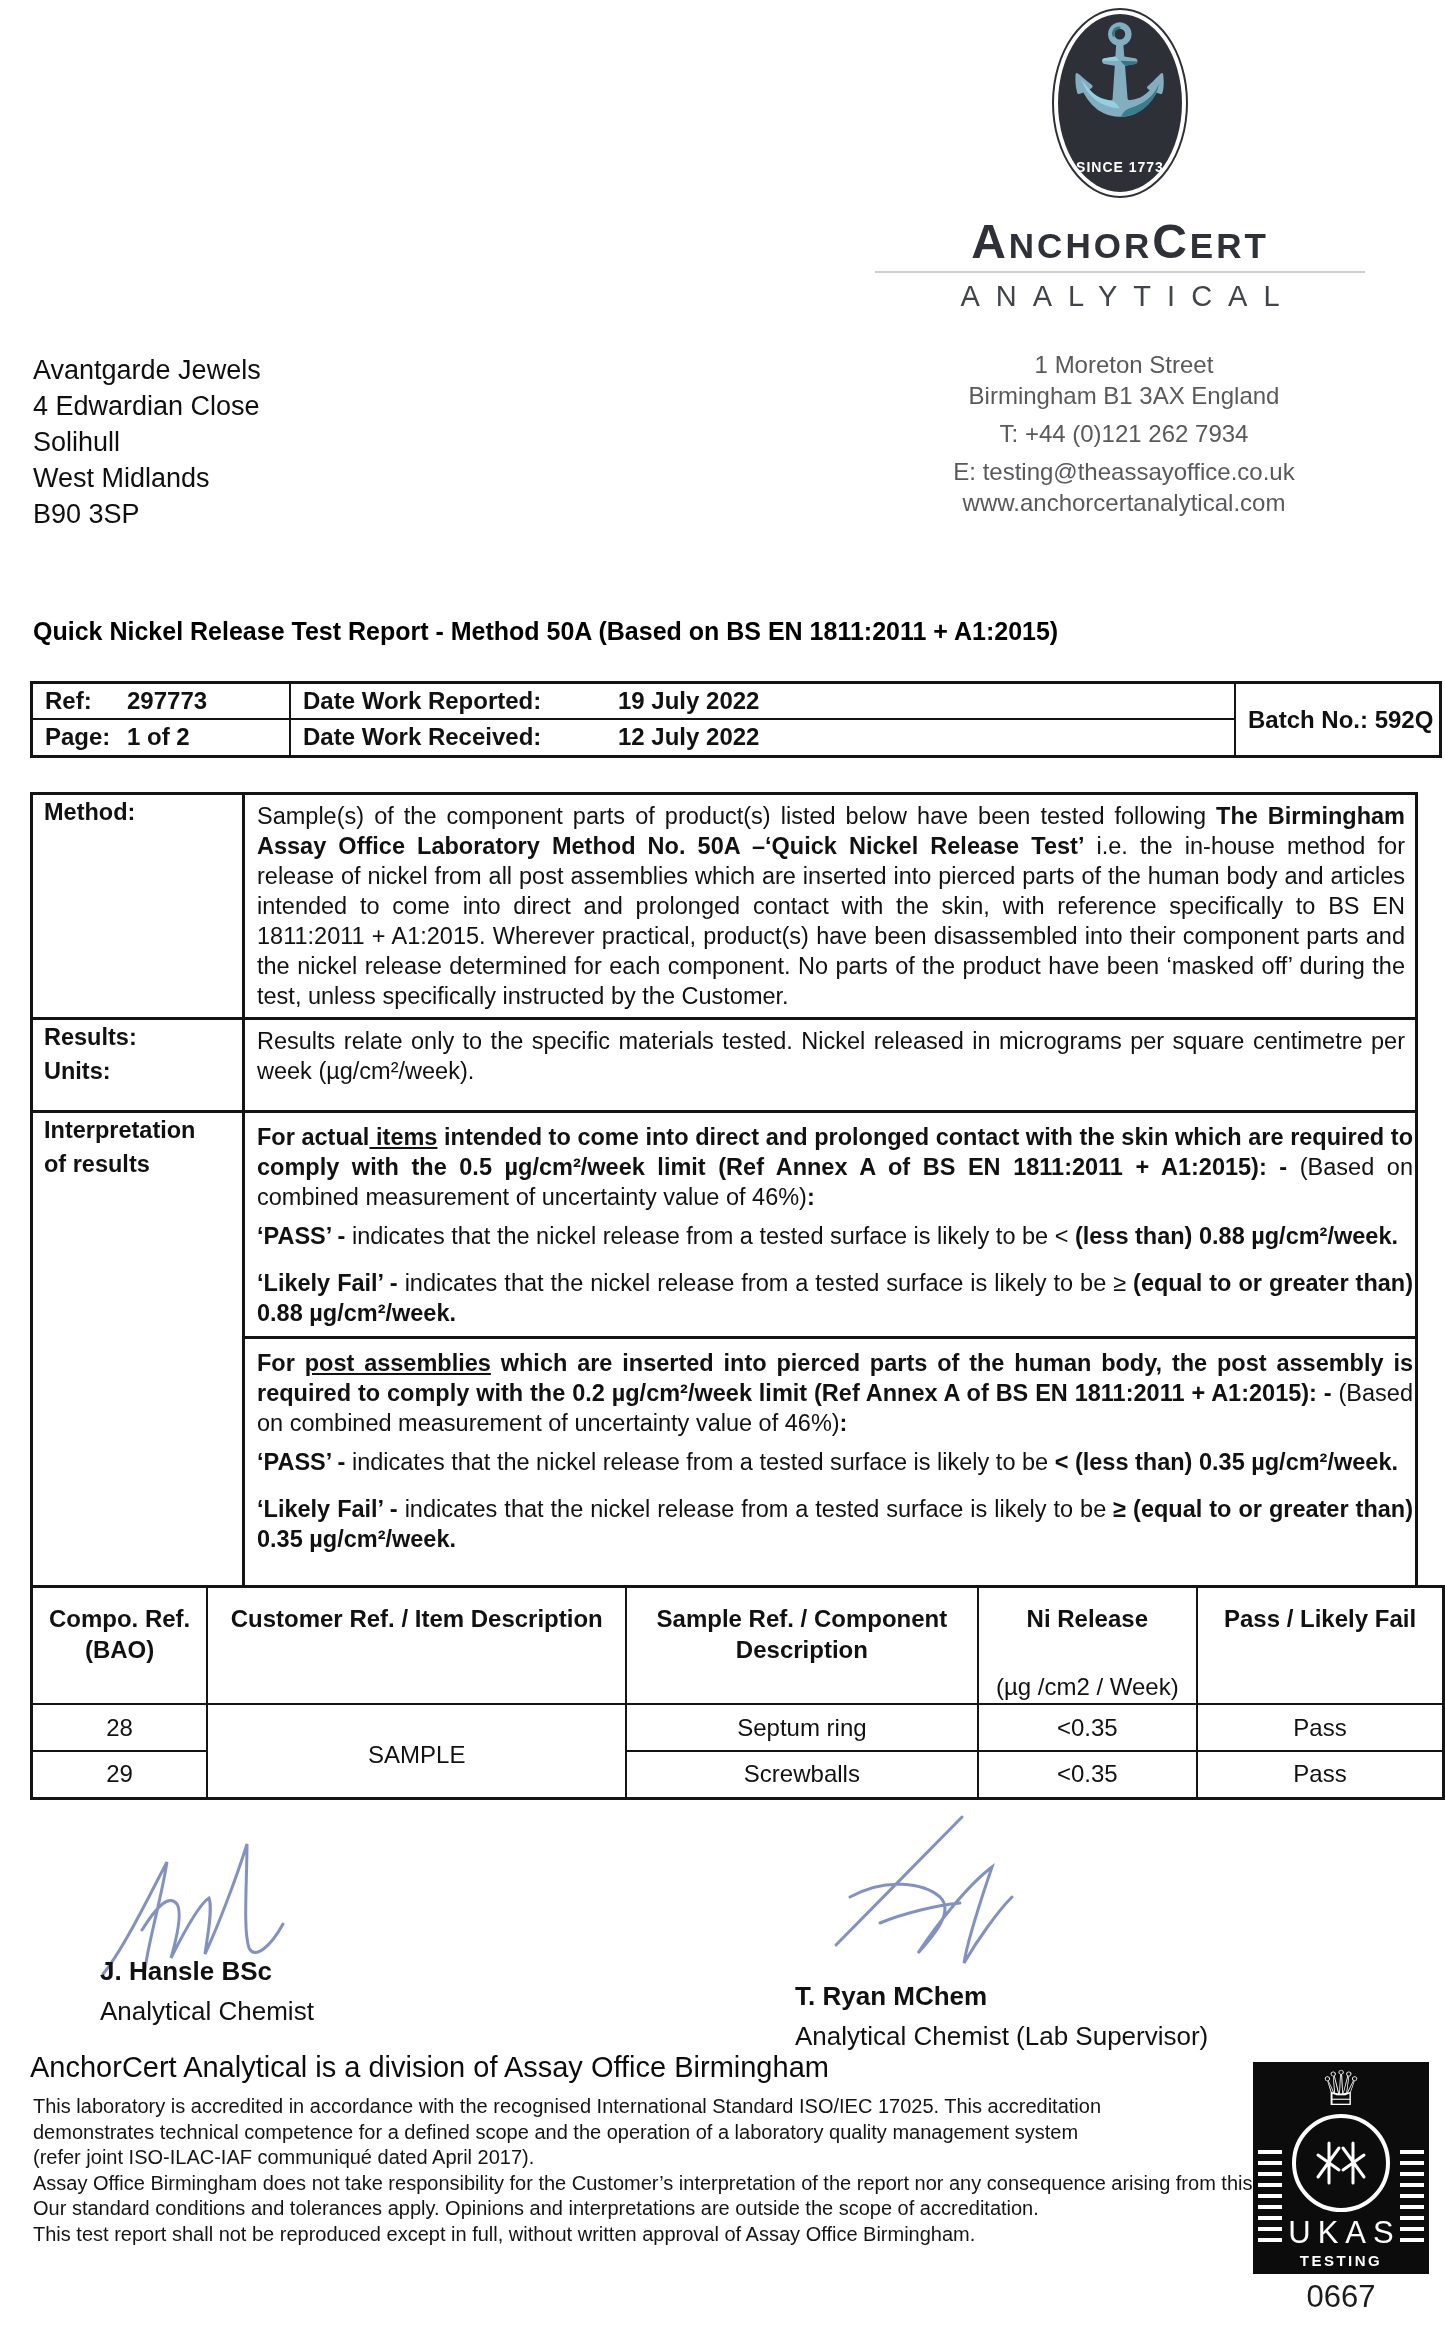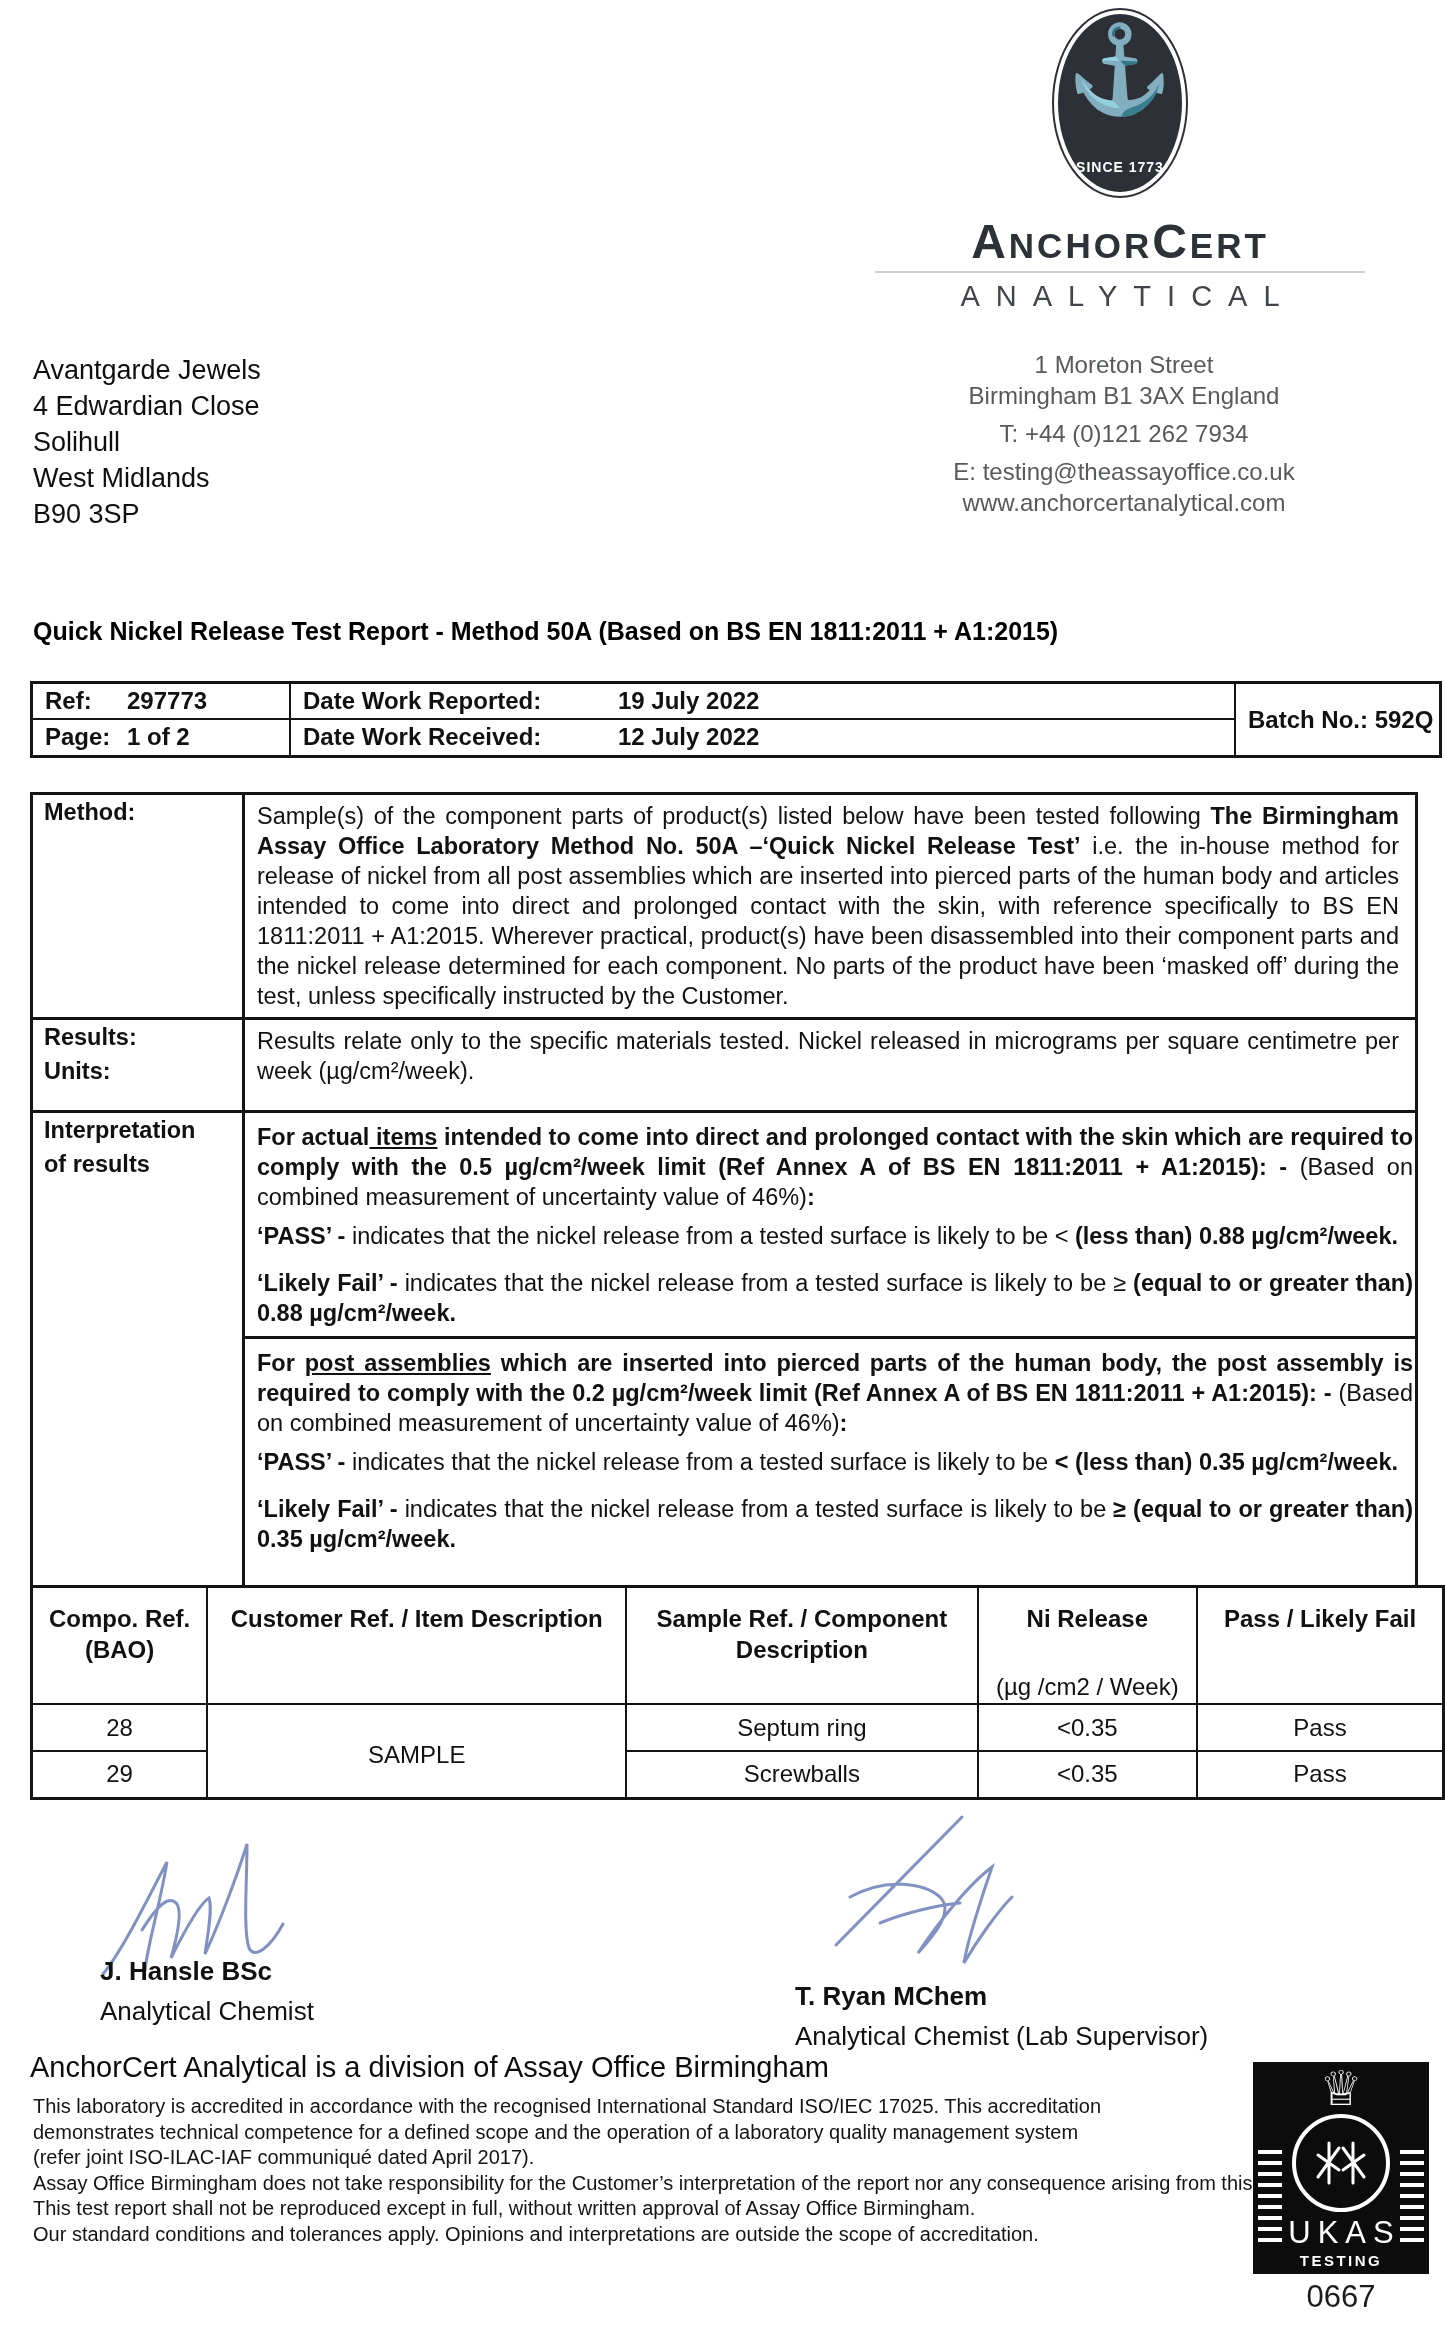--- a/index.html
+++ b/index.html
@@ -36,21 +36,21 @@
   .rt-bottom{border-bottom:2.5px solid #141414;}
   .rt-label-s{width:82px;flex:none;}
   .rt-label-l{width:315px;flex:none;}
   .rt-batch{grid-column:3;grid-row:1 / span 2;display:flex;align-items:center;padding-left:12px;border-right:none;}
   
   .info-table{position:absolute;left:30px;top:792px;width:1388px;height:793px;border:3px solid #141414;border-bottom:none;
     box-sizing:border-box;display:flex;flex-direction:column;font-size:23.5px;}
   .it-row{display:flex;box-sizing:border-box;}
   .it-row.hline{border-bottom:3px solid #141414;}
   .it-label{width:212px;flex:none;border-right:3px solid #141414;box-sizing:border-box;font-weight:bold;padding:0 6px 0 11px;line-height:34px;}
-  .it-content{flex:1;box-sizing:border-box;padding:6px 16px 4px 12px;text-align:justify;line-height:30px;}
+  .it-content{flex:1;box-sizing:border-box;padding:6px 10px 4px 12px;text-align:justify;line-height:30px;}
   .row-method{min-height:225px;}
   .row-results{min-height:93px;}
   .row-interp{flex:1;}
   .row-interp .it-content{padding:0;}
   .interp-block{padding:9px 2px 8px 12px;box-sizing:border-box;text-align:justify;line-height:30px;}
   .interp-block.second{border-top:3px solid #141414;}
   .interp-block p{margin:0;}
   .interp-block .p1{margin-bottom:9px;}
   .interp-block .p2{margin-bottom:17px;}
   
@@ -223,22 +223,22 @@
     <div class="name">J. Hansle BSc</div>
     <div class="role">Analytical Chemist</div>
   </div>
 
   <div class="division-statement">AnchorCert Analytical is a division of Assay Office Birmingham</div>
   <div class="accreditation-note">
     <div>This laboratory is accredited in accordance with the recognised International Standard ISO/IEC 17025. This accreditation</div>
     <div>demonstrates technical competence for a defined scope and the operation of a laboratory quality management system</div>
     <div>(refer joint ISO-ILAC-IAF communiqué dated April 2017).</div>
     <div>Assay Office Birmingham does not take responsibility for the Customer’s interpretation of the report nor any consequence arising from this.</div>
+    <div>Our standard conditions and tolerances apply. Opinions and interpretations are outside the scope of accreditation.</div>
     <div>This test report shall not be reproduced except in full, without written approval of Assay Office Birmingham.</div>
-    <div>Our standard conditions and tolerances apply. Opinions and interpretations are outside the scope of accreditation.</div>
   </div>
 
   <div class="ukas-box">
     <div class="ukas-marks ukas-marks-left marks-left"></div>
     <div class="ukas-marks ukas-marks-right marks-right"></div>
     <div class="ukas-crown">♕</div>
     <div class="ukas-circle">
       <svg width="58" height="46" viewBox="0 0 58 46">
         <g stroke="#ffffff" stroke-width="3" fill="none" stroke-linecap="round">
           <path d="M17 3 L17 43 M6 15 L27 30 M27 8 L6 37"></path>

